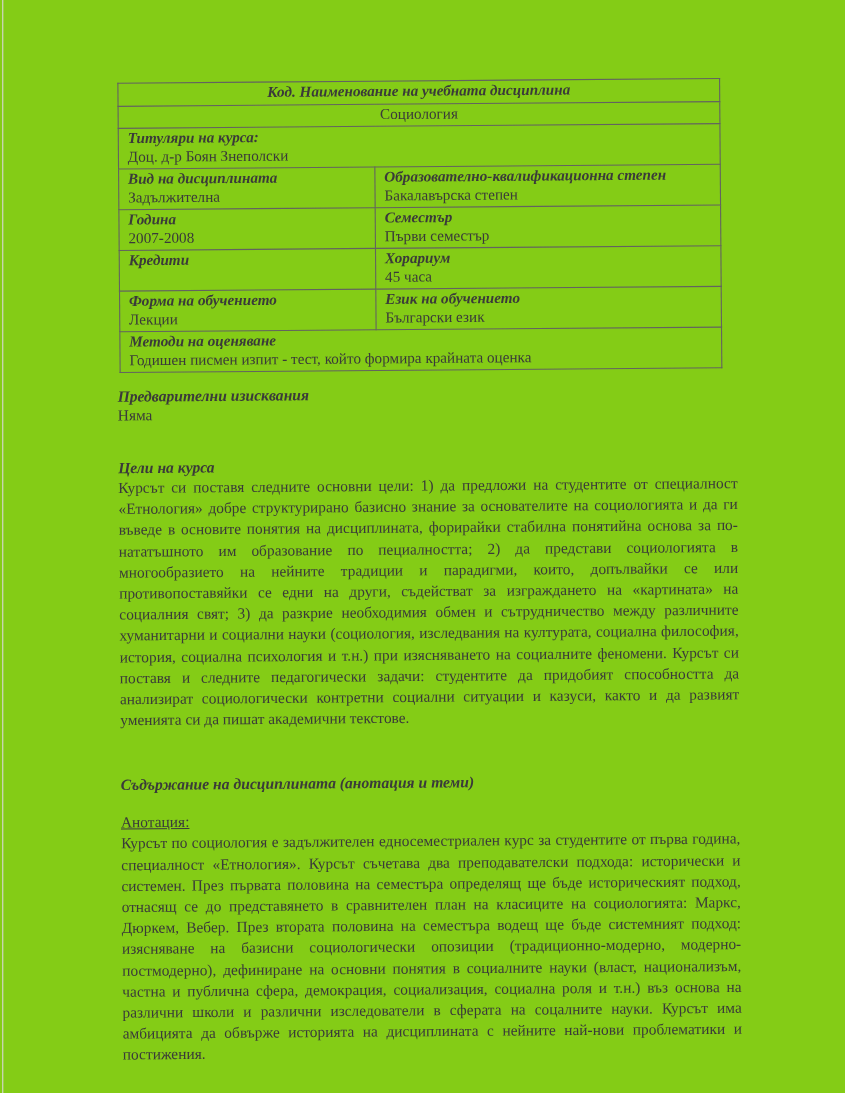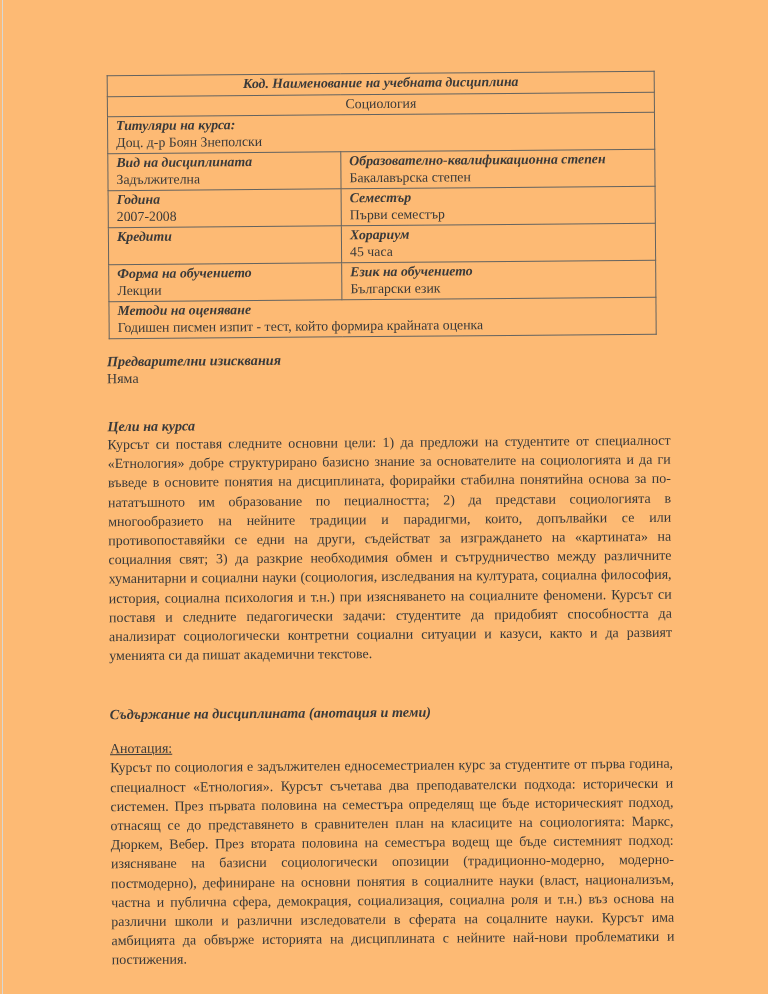--- a/index.html
+++ b/index.html
@@ -11,21 +11,21 @@
     width: 768px;
     height: 994px;
     font-family: "Liberation Serif", "DejaVu Serif", serif;
     color: #3a3a3a;
     overflow: hidden;
     position: relative;
   }
   .sheet {
     position: absolute;
     inset: 0;
-    background: #fdba74;
+    background: #84cc16;
     text-decoration: underline;
   }
   .scan-edge {
     position: absolute;
     left: 2px;
     top: 0;
     width: 1px;
     height: 994px;
     background: #d8d8d4;
   }

